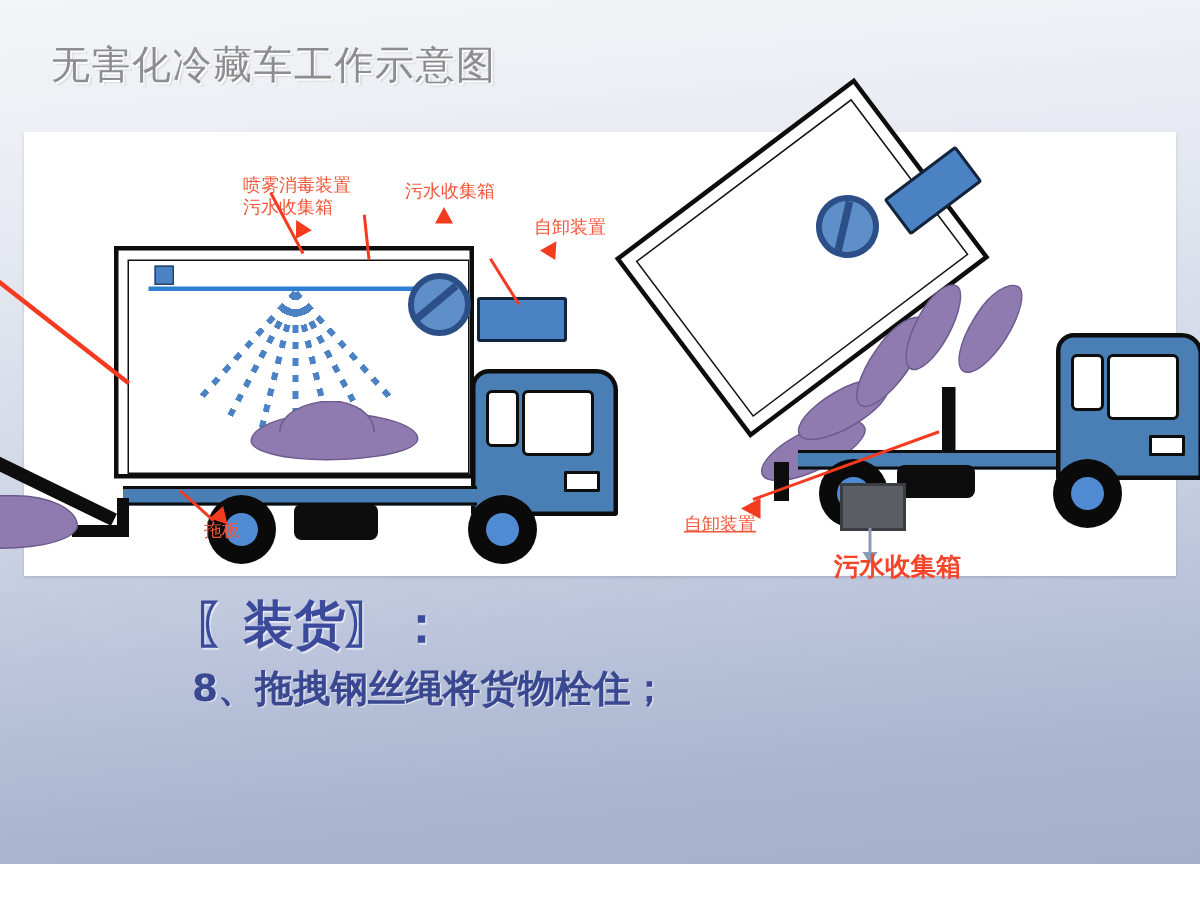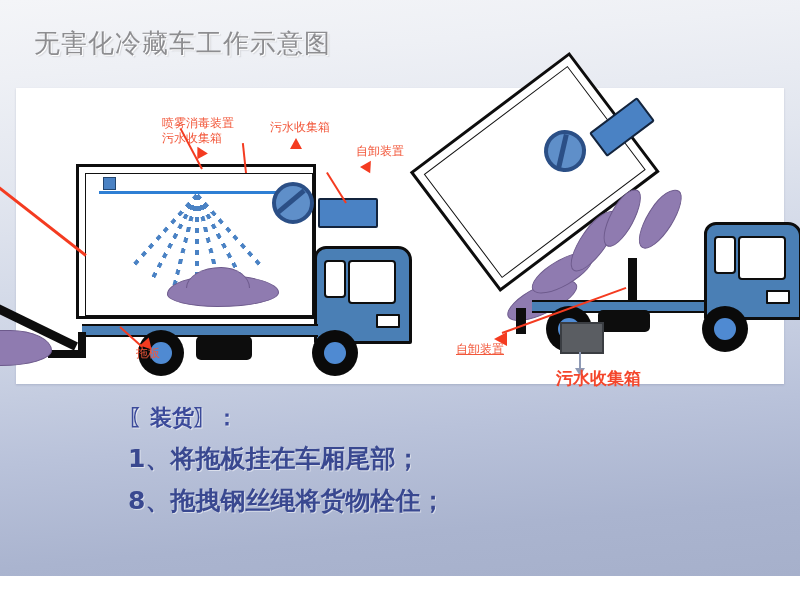--- a/index.html
+++ b/index.html
@@ -68,21 +68,21 @@
   .tipboxIn{position:absolute;left:7px;top:7px;right:7px;bottom:7px;border:1.5px solid #111;box-sizing:border-box;}
   .cR{position:absolute;background:#8f7bb0;border:1.5px solid #6d5a8c;border-radius:50% 45% 50% 50%/50% 55% 45% 50%;}
   .liftArm{position:absolute;background:#0d0d0d;}
   .wasteBox{position:absolute;width:40px;height:28px;background:#5a5d62;border:2px solid #3a3d42;}
   .downArrow{position:absolute;width:2px;height:18px;background:#8e9ab5;}
   .downArrow:after{content:"";position:absolute;left:-4px;top:16px;border-left:5px solid transparent;
           border-right:5px solid transparent;border-top:8px solid #8e9ab5;}
 
   
   #body{position:absolute;left:128px;top:398px;width:660px;}
-  #body .head{font-size:22px;color:#3b4a9a;line-height:40px;text-shadow:1px 1px 0 rgba(255,255,255,.55);font-weight:bold;}
+  #body .head{font-size:34px;color:#3b4a9a;line-height:40px;text-shadow:1px 1px 0 rgba(255,255,255,.55);font-weight:bold;font-family:Liberation Serif, serif;}
   #body .step{font-size:25px;color:#394890;line-height:42px;text-shadow:1px 1px 0 rgba(255,255,255,.5);font-weight:bold;white-space:nowrap;}
 </style>
 </head>
 <body>
 
 <div id="slide">
 
   <div id="title">无害化冷藏车工作示意图</div>
 
   <div id="panel">
@@ -184,17 +184,16 @@
     <div class="lbl" style="left:440px;top:254px;text-decoration:underline;">自卸装置</div>
     <div class="arrow" style="left:486px;top:244px;width:132px;transform:rotate(-20deg);"></div>
     <div class="arrowhead" style="left:478px;top:244px;border-top:7px solid transparent;border-bottom:7px solid transparent;border-right:13px solid #f43b20;"></div>
 
   </div>
 
   <div class="lbl big" style="left:556px;top:371px;">污水收集箱</div>
 
   <div id="body">
     <div class="head">〖装货〗：</div>
-    <div class="step">1、将拖板挂在车厢尾部；</div>
     <div class="step">8、拖拽钢丝绳将货物栓住；</div>
   </div>
 
 </div>
 
 </body></html>

